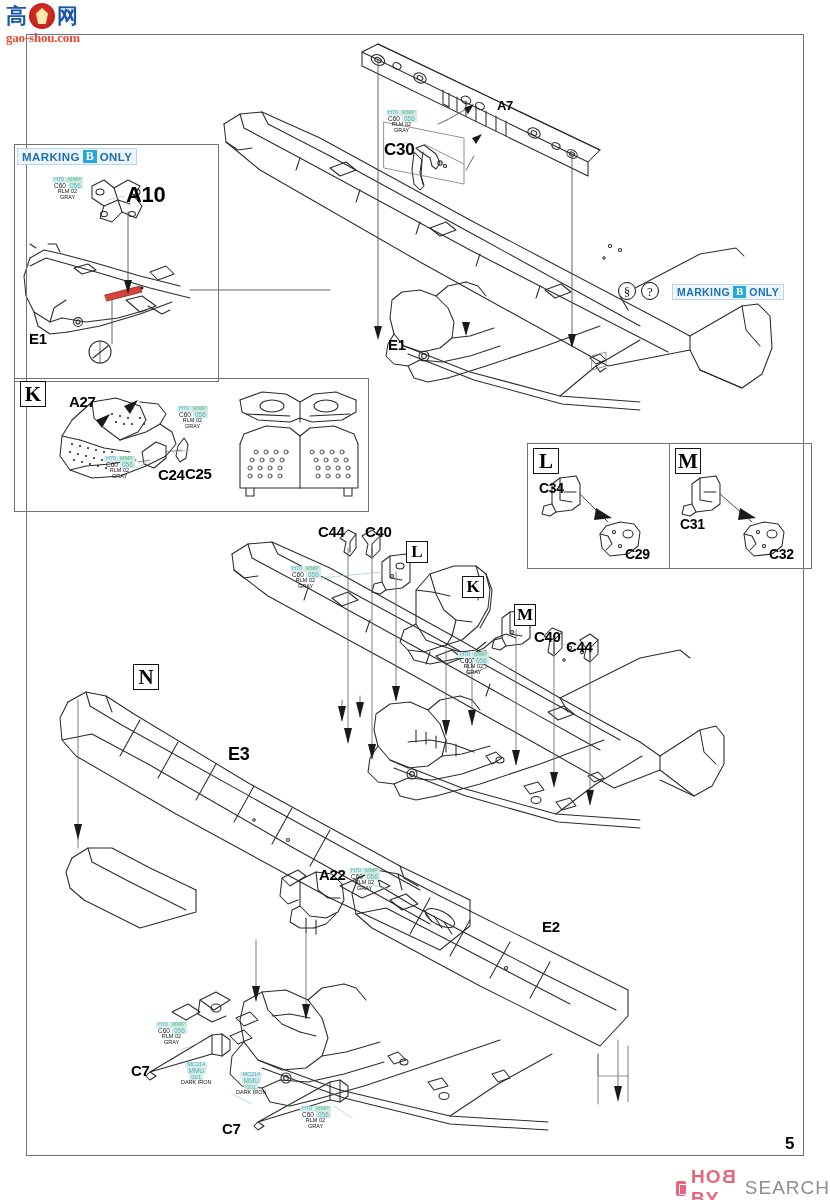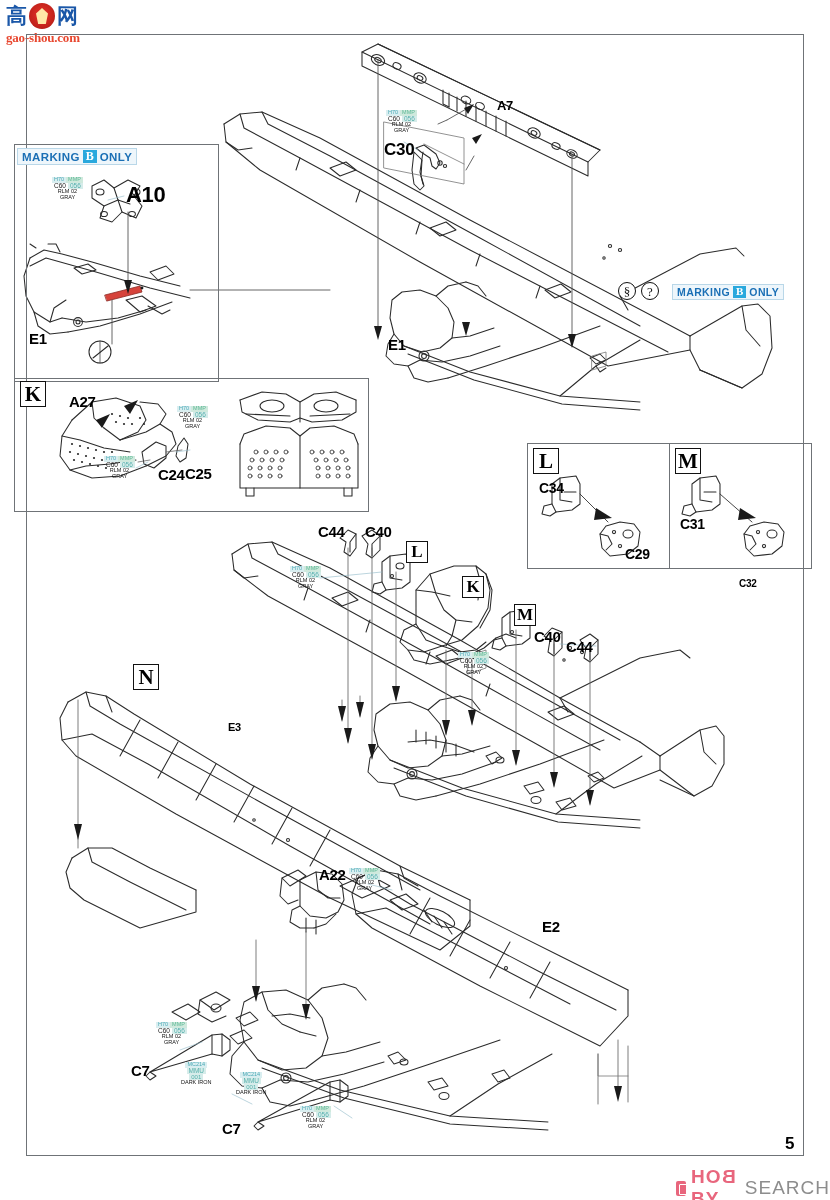--- a/index.html
+++ b/index.html
@@ -807,26 +807,26 @@
   <div class="part-label" style="left:384px; top:140px; font-size:17px;">C30</div>
   <div class="part-label" style="left:388px; top:336px; font-size:15px;">E1</div>
   <div class="part-label" style="left:126px; top:182px; font-size:22px;">A10</div>
   <div class="part-label" style="left:29px;  top:330px; font-size:15px;">E1</div>
   <div class="part-label" style="left:69px;  top:393px; font-size:15px;">A27</div>
   <div class="part-label" style="left:185px; top:441px; font-size:15px;margin-top:24px;">C25</div>
   <div class="part-label" style="left:158px; top:466px; font-size:15px;">C24</div>
   <div class="part-label" style="left:539px; top:480px; font-size:14px;">C34</div>
   <div class="part-label" style="left:625px; top:546px; font-size:14px;">C29</div>
   <div class="part-label" style="left:680px; top:480px; font-size:14px;margin-top:36px;">C31</div>
-  <div class="part-label" style="left:739px; top:546px; font-size:10px;margin-top:32px;">C32</div>
+  <div class="part-label" style="left:769px; top:546px; font-size:14px;">C32</div>
   <div class="part-label" style="left:318px; top:523px; font-size:15px;">C44</div>
   <div class="part-label" style="left:365px; top:523px; font-size:15px;">C40</div>
   <div class="part-label" style="left:534px; top:628px; font-size:15px;">C40</div>
   <div class="part-label" style="left:566px; top:638px; font-size:15px;">C44</div>
-  <div class="part-label" style="left:228px; top:721px; font-size:11px;">E3</div>
+  <div class="part-label" style="left:228px; top:744px; font-size:18px;">E3</div>
   <div class="part-label" style="left:542px; top:918px; font-size:15px;">E2</div>
   <div class="part-label" style="left:319px; top:866px; font-size:15px;">A22</div>
   <div class="part-label" style="left:131px; top:1062px; font-size:15px;">C7</div>
   <div class="part-label" style="left:222px; top:1120px; font-size:15px;">C7</div>
 
   <div class="paint-chip" style="left:386px; top:110px; font-size:5.5px;">
     <div class="pc-row1">
       <span class="pc-a">H70</span>
       <span class="pc-b">MMP</span>
     </div>

